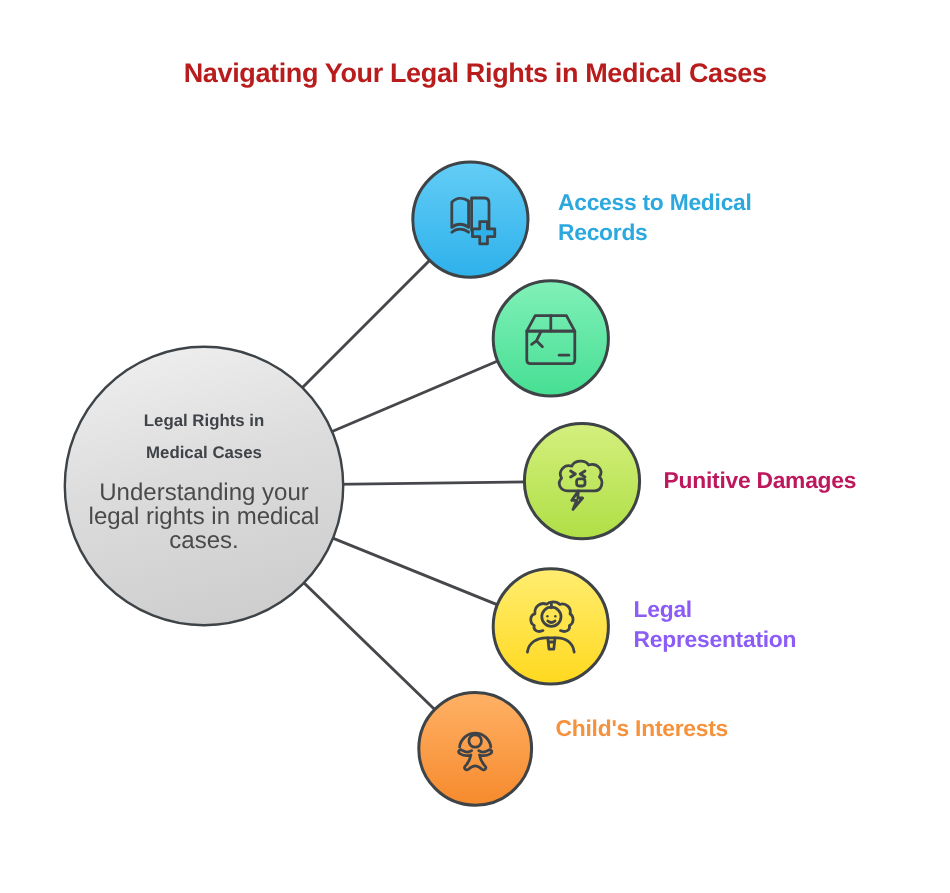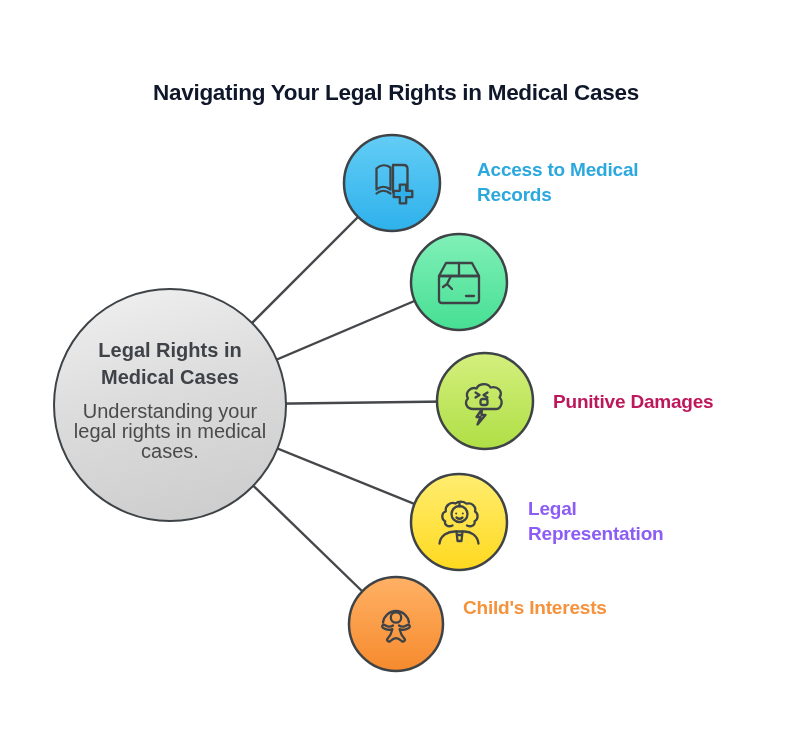--- a/index.html
+++ b/index.html
@@ -15,33 +15,33 @@
     letter-spacing:-0.3px; margin:0;
   }
   .center-circle {
     position:absolute; left:53px; top:288px; width:234px; height:234px;
     border-radius:50%; box-sizing:border-box;
     border:2px solid #3E4347;
     background:linear-gradient(165deg,#F1F1F1 0%,#DCDCDC 45%,#CBCBCB 100%);
   }
   .center-heading {
     position:absolute; left:70px; top:337px; width:200px;
-    text-align:center; font-size:20px; font-weight:700; line-height:27px;
+    text-align:center; font-size:14px; font-weight:700; line-height:27px;
     color:#3F4347; white-space:pre-line;
   }
   .center-desc {
     position:absolute; left:72px; top:401px; width:196px;
     text-align:center; font-size:20px; font-weight:400; line-height:20px;
     color:#4A4A4A; white-space:pre-line;
   }
   .node-label {
     position:absolute; font-size:19px; font-weight:700; line-height:25px;
     letter-spacing:-0.2px; white-space:pre-line;
   }
-  .lbl-0 { left:465px; top:157px; width:210px;margin-left:12px; }
+  .lbl-0 { left:465px; top:157px; width:210px; }
   .lbl-1 { left:528px; top:270px; width:180px; }
   .lbl-2 { left:553px; top:389px; width:210px; }
   .lbl-3 { left:528px; top:496px; width:200px; }
   .lbl-4 { left:463px; top:595px; width:210px; }
   .icon-stroke { fill:none; stroke:#3E4347; stroke-width:2.3;
                  stroke-linecap:round; stroke-linejoin:round; }
 </style>
 </head>
 <body>
 
@@ -130,21 +130,21 @@
     <g>
       <circle cx="396" cy="624" r="47" fill="url(#grad4)" stroke-width="2.5" stroke="#3E4347"></circle>
       <g transform="translate(396,625)" class="icon-stroke">
         <path d="M -13,-2.5 A 13.1,13.1 0 0 1 13,-2.5"></path>
         <circle cx="0" cy="-7.5" r="5.2"></circle>
         <path d="M -3,0.5 C -5,2 -8,2 -10.8,0.3 C -13.3,-1.2 -15,1.7 -12.8,3 C -9.5,4.9 -6.2,5.1 -3.6,4.1 C -4.3,7.8 -5.9,10.8 -8.3,13.5 C -9.9,15.3 -7.5,17.6 -5.6,16 C -3.8,14.4 -2,13.2 0,13.2 C 2,13.2 3.8,14.4 5.6,16 C 7.5,17.6 9.9,15.3 8.3,13.5 C 5.9,10.8 4.3,7.8 3.6,4.1 C 6.2,5.1 9.5,4.9 12.8,3 C 15,1.7 13.3,-1.2 10.8,0.3 C 8,2 5,2 3,0.5"></path>
       </g>
     </g>
   </svg>
 
-  <h1 class="title" style="color: #0f172a; margin-top: 32px;">Navigating Your Legal Rights in Medical Cases</h1>
+  <h1 class="title" style="color: #b91c1c;">Navigating Your Legal Rights in Medical Cases</h1>
 
   <div class="center-circle"></div>
   <div class="center-heading">Legal Rights in
 Medical Cases</div>
   <div class="center-desc">Understanding your
 legal rights in medical
 cases.</div>
 
   <div class="node-label lbl-0" style="color: rgb(43, 168, 222);">Access to Medical
 Records</div>

